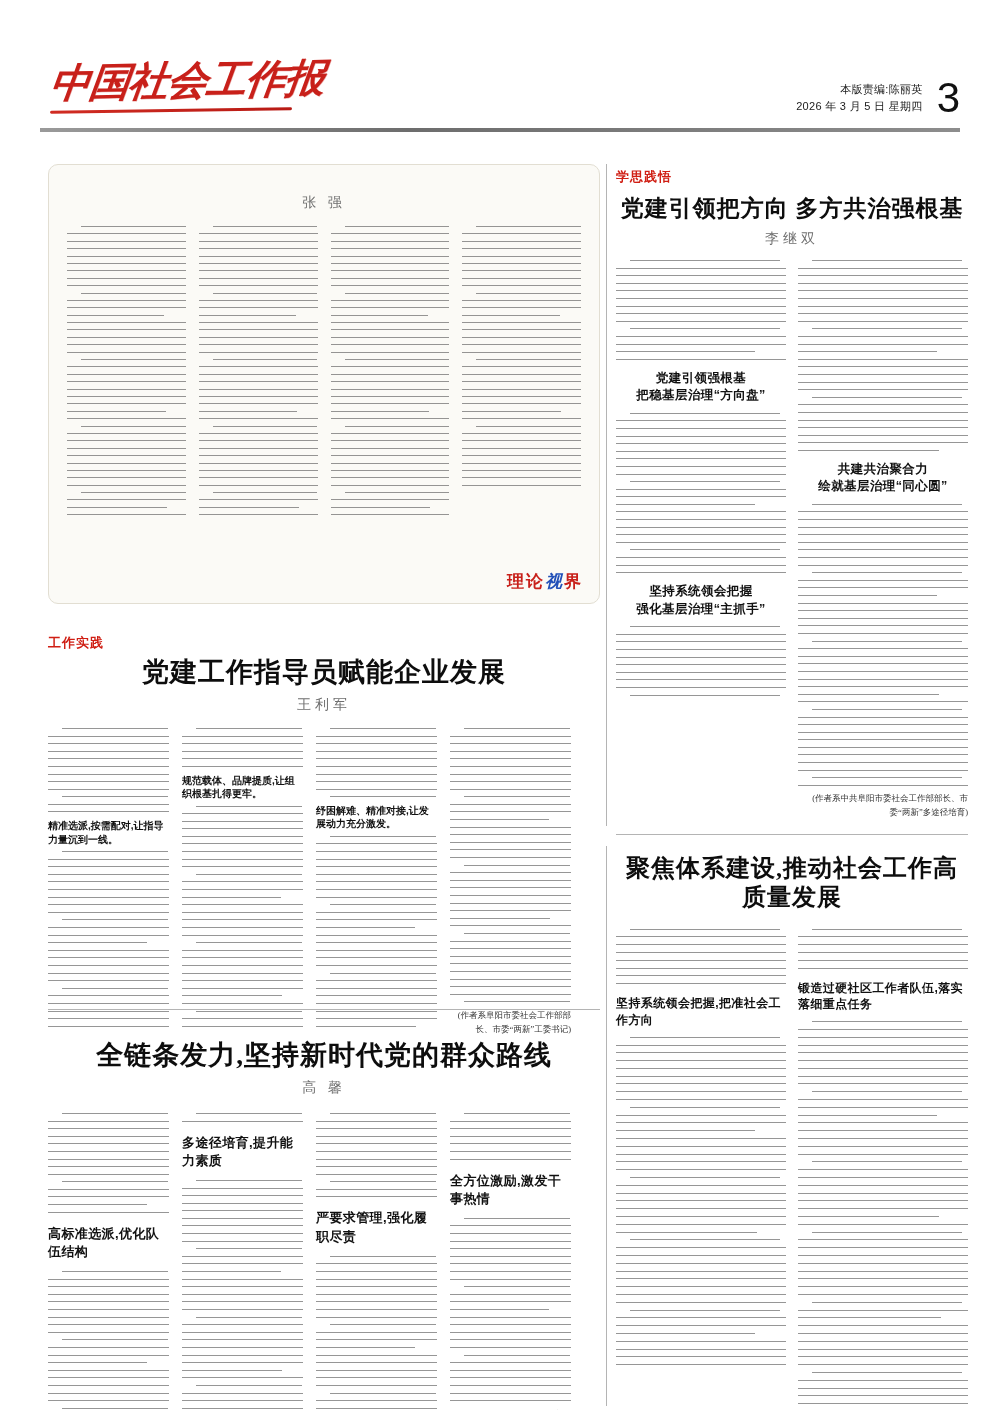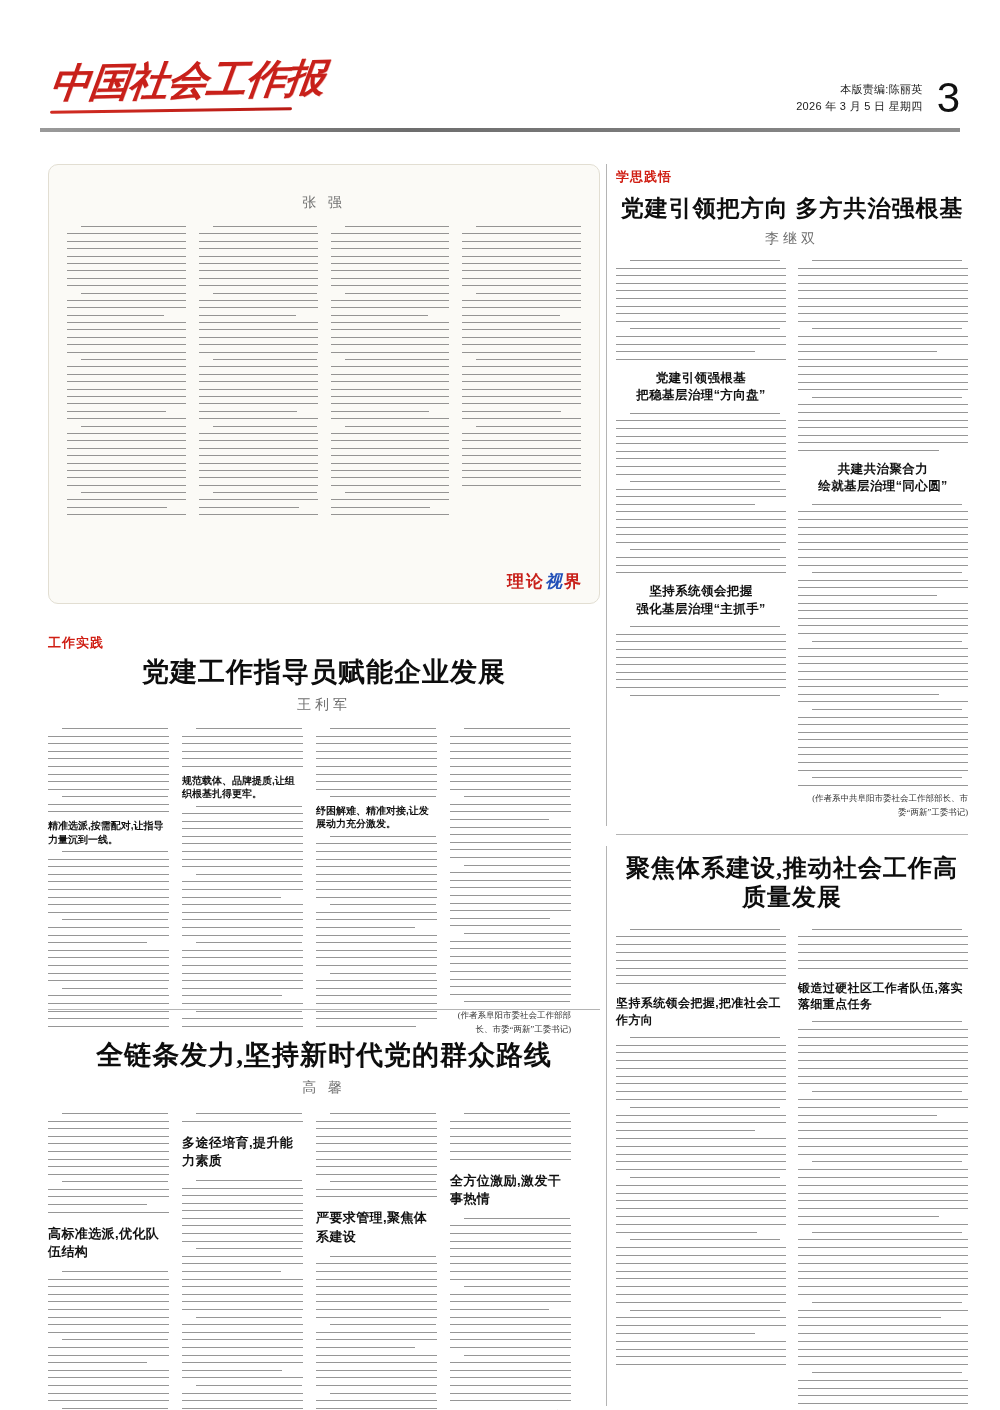--- a/index.html
+++ b/index.html
@@ -519,21 +519,21 @@
             <div class="tline" style="width:100%;margin-bottom:6.6px;"></div>
             <div class="tline" style="width:100%;margin-bottom:6.6px;"></div>
             <div class="tline" style="width:100%;margin-bottom:6.6px;"></div>
             <div class="tline" style="width:100%;margin-bottom:6.6px;"></div>
             <div class="tline" style="width:100%;margin-bottom:6.6px;"></div>
             <div class="tline" style="width:100%;margin-bottom:6.6px;"></div>
             <div class="tline" style="width:100%;margin-bottom:6.6px;"></div>
             <div class="tline ind" style="width:88%;margin-bottom:6.6px;"></div>
             <div class="tline" style="width:100%;margin-bottom:6.6px;"></div>
           </div>
-        <div class="attrib">(作者系中共阜阳市委社会工作部部长、市委“两新”工委书记)</div>
+        <div class="attrib">(作者系中共阜阳市委社会工作部部长、市委“两新”多途径培育)</div>
       </div>
     </div>
   </div>
 
   <div class="divider-v" style="left:606px; top:118px; height:662px;"></div>
   <div class="divider-h" style="left:616px; top:788px; width:352px;"></div>
 
   <div class="a3">
     <div class="label-tag">工作实践</div>
     <div class="headline">党建工作指导员赋能企业发展</div>
@@ -807,21 +807,21 @@
             <div class="tline" style="width:100%;margin-bottom:6.6px;"></div>
             <div class="tline" style="width:100%;margin-bottom:6.6px;"></div>
             <div class="tline" style="width:100%;margin-bottom:6.6px;"></div>
             <div class="tline" style="width:100%;margin-bottom:6.6px;"></div>
             <div class="tline" style="width:100%;margin-bottom:6.6px;"></div>
             <div class="tline" style="width:100%;margin-bottom:6.6px;"></div>
             <div class="tline ind" style="width:88%;margin-bottom:6.6px;"></div>
             <div class="tline" style="width:100%;margin-bottom:6.6px;"></div>
             <div class="tline" style="width:100%;margin-bottom:6.6px;"></div>
           </div>
-        <div class="subhead">严要求管理,聚焦体系建设</div>
+        <div class="subhead">严要求管理,强化履职尽责</div>
         <div id="a4c3b">
             <div class="tline ind" style="width:88%;margin-bottom:6.6px;"></div>
             <div class="tline" style="width:100%;margin-bottom:6.6px;"></div>
             <div class="tline" style="width:100%;margin-bottom:6.6px;"></div>
             <div class="tline" style="width:100%;margin-bottom:6.6px;"></div>
             <div class="tline" style="width:100%;margin-bottom:6.6px;"></div>
             <div class="tline" style="width:100%;margin-bottom:6.6px;"></div>
             <div class="tline" style="width:100%;margin-bottom:6.6px;"></div>
             <div class="tline" style="width:100%;margin-bottom:6.6px;"></div>
             <div class="tline" style="width:100%;margin-bottom:6.6px;"></div>

